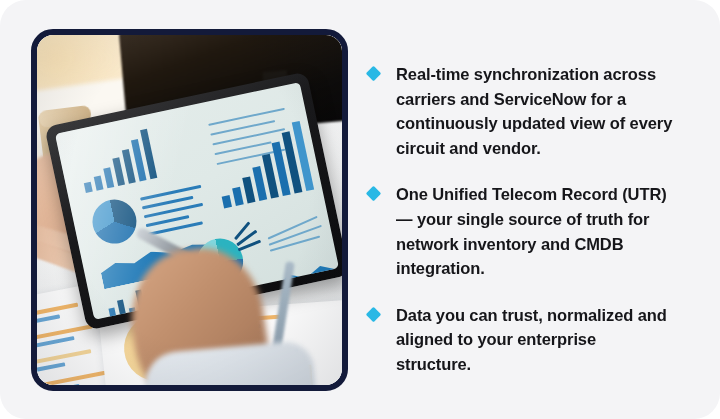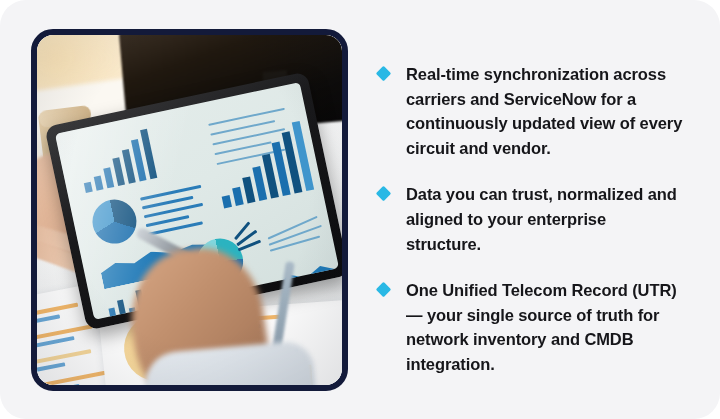--- a/index.html
+++ b/index.html
@@ -210,21 +210,21 @@
   }
   .ph-vignette {
     position: absolute; inset: 0;
     background: radial-gradient(ellipse at 50% 45%, rgba(0,0,0,0) 55%, rgba(20,25,40,.12) 100%);
     pointer-events: none;
   }
 
   
   .bullets {
     position: absolute;
-    left: 378px;
+    left: 368px;
     top: 62px;
     width: 312px;
   }
   .bullet-item {
     position: relative;
     display: flex;
     align-items: flex-start;
     margin-bottom: 22px;
   }
   .bullet-item:last-child { margin-bottom: 0; }
@@ -373,22 +373,22 @@
 
   <div class="bullets">
 
     <div class="bullet-item">
       <span class="diamond"></span>
       <span class="bullet-text">Real-time synchronization across carriers and ServiceNow for a continuously updated view of every circuit and vendor.</span>
     </div>
 
     <div class="bullet-item">
       <span class="diamond"></span>
+      <span class="bullet-text">One Unified Telecom Record (UTR) — your single source of truth for network inventory and CMDB integration.</span>
+    </div>
+
+    <div class="bullet-item">
+      <span class="diamond"></span>
       <span class="bullet-text">Data you can trust, normalized and aligned to your enterprise structure.</span>
     </div>
 
-    <div class="bullet-item">
-      <span class="diamond"></span>
-      <span class="bullet-text">One Unified Telecom Record (UTR) — your single source of truth for network inventory and CMDB integration.</span>
-    </div>
-
   </div>
 </div>
 
 </body></html>

